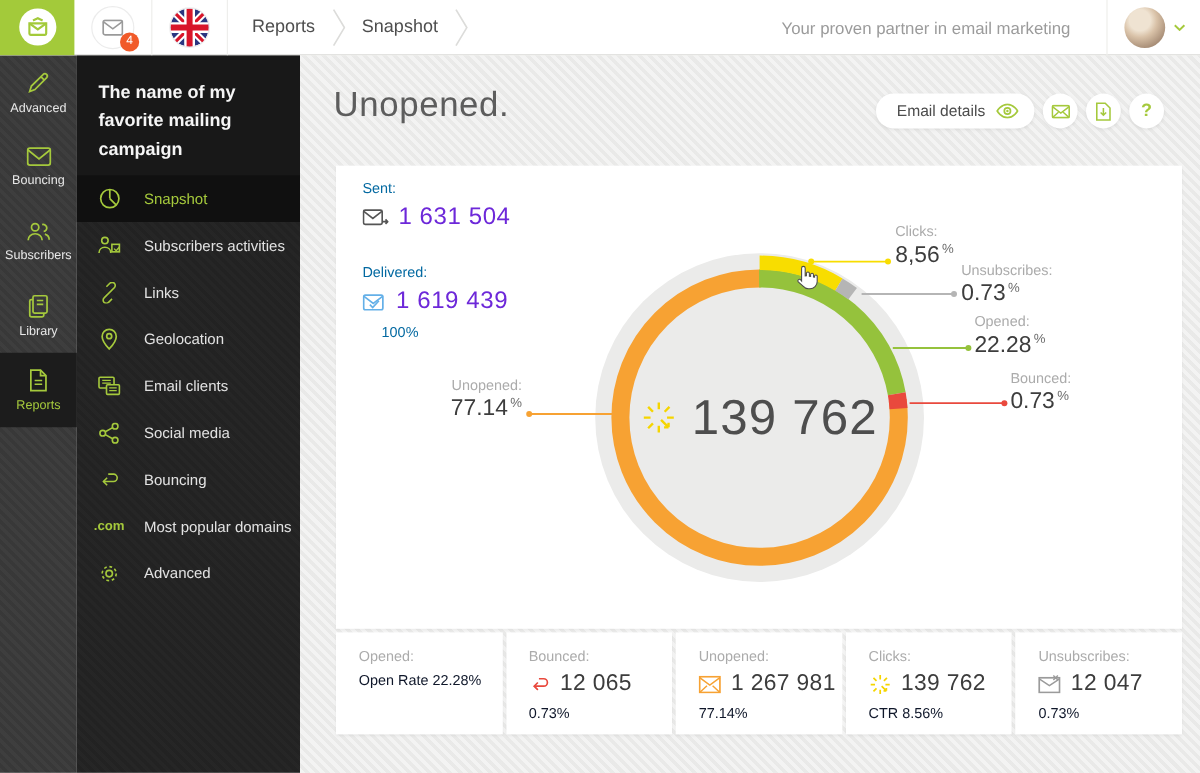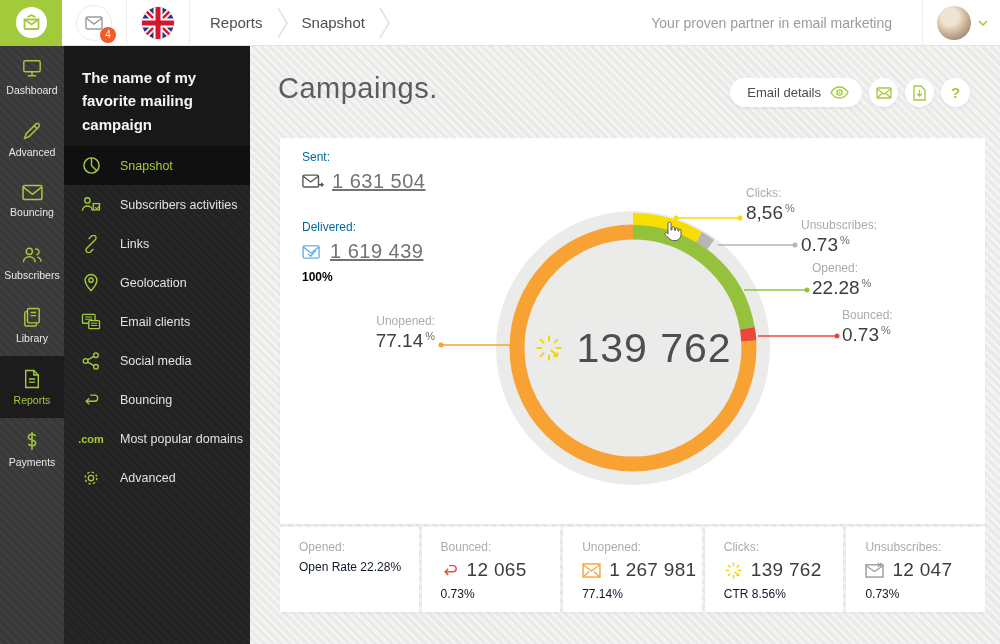--- a/index.html
+++ b/index.html
@@ -63,22 +63,22 @@
   .qmark { color:#a5c93c; font-size:15px; font-weight:bold; }
 
   
   .card { position:absolute; left:30px; top:92px; width:705px; height:386px; background:#fff;
     box-shadow:0 1px 2px rgba(0,0,0,.05); }
   .tot { position:absolute; left:22px; }
   .tot.sent { top:12px; } .tot.delivered { top:82px; }
   .tot .t-lbl { font-size:12px; color:#0369a1; font-weight:300; }
   .t-row { display:flex; align-items:center; margin-top:6px; }
   .t-row svg { margin-right:8px; }
-  .t-val { font-size:20px; color:#737373; font-weight:300; letter-spacing:.5px;text-decoration:underline; }
-  .t-sub { font-size:12px; color:#000000; margin-top:7px; font-weight:700; }
+  .t-val { font-size:20px; color:#6d28d9; font-weight:300; letter-spacing:.5px; }
+  .t-sub { font-size:12px; color:#0369a1; margin-top:7px; font-weight:400;margin-left:16px; }
 
   .chart-svg { position:absolute; left:0; top:0; }
   .donut-center { position:absolute; left:216px; top:73px; width:274px; height:274px;
     display:flex; align-items:center; justify-content:center; pointer-events:none; }
   .center-val { font-size:41px; font-weight:300; color:#4e4e4e; letter-spacing:1px; margin-left:12px; }
 
   .callout { position:absolute; }
   .callout .c-lbl { font-size:12px; color:#ababab; font-weight:300; }
   .callout .c-val { font-size:19px; color:#3d3d3d; font-weight:300; margin-top:2px; }
   .callout .unit { font-size:11px; color:#6e6e6e; vertical-align:7px; margin-left:2px; }
@@ -150,27 +150,20 @@
       <div class="avatar"></div>
       <svg class="av-chevron" width="10" height="6" viewBox="0 0 10 6">
           <polyline points="1,1 5,5 9,1" fill="none" stroke="#a5c93c" stroke-width="1.6"></polyline>
         </svg>
     </div>
   </div>
 </div>
 
 <div class="sidebar">
   <div class="side-item">
-    <svg width="22" height="20" viewBox="0 0 24 22">
-        <rect x="3" y="2" width="18" height="12" rx="1.5" fill="none" stroke="#a5c93c" stroke-width="1.6"></rect>
-        <path d="M12 14v4M7.5 18.5h9" stroke="#a5c93c" stroke-width="1.6" fill="none"></path>
-      </svg>
-    <span class="lbl">Dashboard</span>
-  </div>
-  <div class="side-item">
     <svg width="20" height="20" viewBox="0 0 22 22">
         <path d="M3 19l1.6-5L15.5 3.2a2.2 2.2 0 0 1 3.1 3.1L7.8 17.2z" fill="none" stroke="#a5c93c" stroke-width="1.6"></path>
         <path d="M13.5 5.5l3 3" stroke="#a5c93c" stroke-width="1.6"></path>
       </svg>
     <span class="lbl">Advanced</span>
   </div>
   <div class="side-item">
     <svg width="21" height="17" viewBox="0 0 22 18">
         <rect x="1" y="1.5" width="20" height="15" rx="2" fill="none" stroke="#a5c93c" stroke-width="1.6"></rect>
         <path d="M1 3l10 8 10-8" fill="none" stroke="#a5c93c" stroke-width="1.6"></path>
@@ -194,26 +187,20 @@
     <span class="lbl">Library</span>
   </div>
   <div class="side-item active">
     <svg width="18" height="20" viewBox="0 0 20 22">
         <path d="M3 1.5h9l5 5v14H3z" fill="none" stroke="#a5c93c" stroke-width="1.6"></path>
         <path d="M12 1.5v5h5" fill="none" stroke="#a5c93c" stroke-width="1.6"></path>
         <path d="M6.5 11h7M6.5 14.5h7" stroke="#a5c93c" stroke-width="1.4"></path>
       </svg>
     <span class="lbl">Reports</span>
   </div>
-  <div class="side-item">
-    <svg width="20" height="20" viewBox="0 0 20 22">
-        <path d="M14 5.5c-.8-1.3-2.2-2-4-2-2.3 0-4 1.2-4 3.1 0 4.2 8 2.4 8 6.6 0 1.9-1.7 3.1-4 3.1-1.8 0-3.2-.7-4-2M10 1v20" fill="none" stroke="#a5c93c" stroke-width="1.6"></path>
-      </svg>
-    <span class="lbl">Payments</span>
-  </div>
 </div>
 
 <div class="panel">
   <div class="panel-head">The name of my favorite mailing campaign</div>
   <div class="menu">
     <div class="menu-item active">
       <span class="mi-icon">
           <svg width="19" height="19" viewBox="0 0 20 20">
             <circle cx="10" cy="10" r="8" fill="none" stroke="#a5c93c" stroke-width="1.5"></circle>
             <path d="M10 10V2M10 10l5.5 5.5" stroke="#a5c93c" stroke-width="1.5"></path>
@@ -290,21 +277,21 @@
             <circle cx="10" cy="10" r="3" fill="none" stroke="#a5c93c" stroke-width="1.5"></circle>
             <circle cx="10" cy="10" r="6.5" fill="none" stroke="#a5c93c" stroke-width="1.5" stroke-dasharray="2.6 2.5"></circle>
           </svg>
         </span>
       <span class="mi-lbl">Advanced</span>
     </div>
   </div>
 </div>
 
 <div class="main">
-  <div class="page-title">Campaings.</div>
+  <div class="page-title">Unopened.</div>
 
   <div class="hdr-actions">
     <div class="pill-btn">
       <span>Email details</span>
       <svg width="19" height="13" viewBox="0 0 19 13">
           <path d="M1 6.5S4.2 1 9.5 1 18 6.5 18 6.5 14.8 12 9.5 12 1 6.5 1 6.5z" fill="none" stroke="#a5c93c" stroke-width="1.4"></path>
           <circle cx="9.5" cy="6.5" r="2.6" fill="none" stroke="#a5c93c" stroke-width="1.4"></circle>
           <circle cx="9.5" cy="6.5" r="1" fill="#a5c93c"></circle>
         </svg>
     </div>

